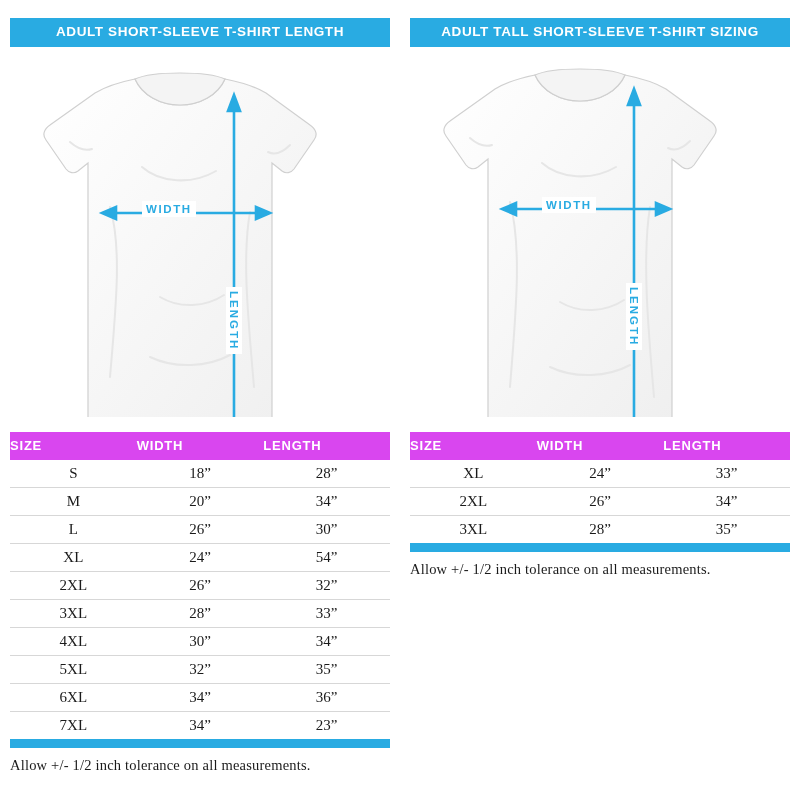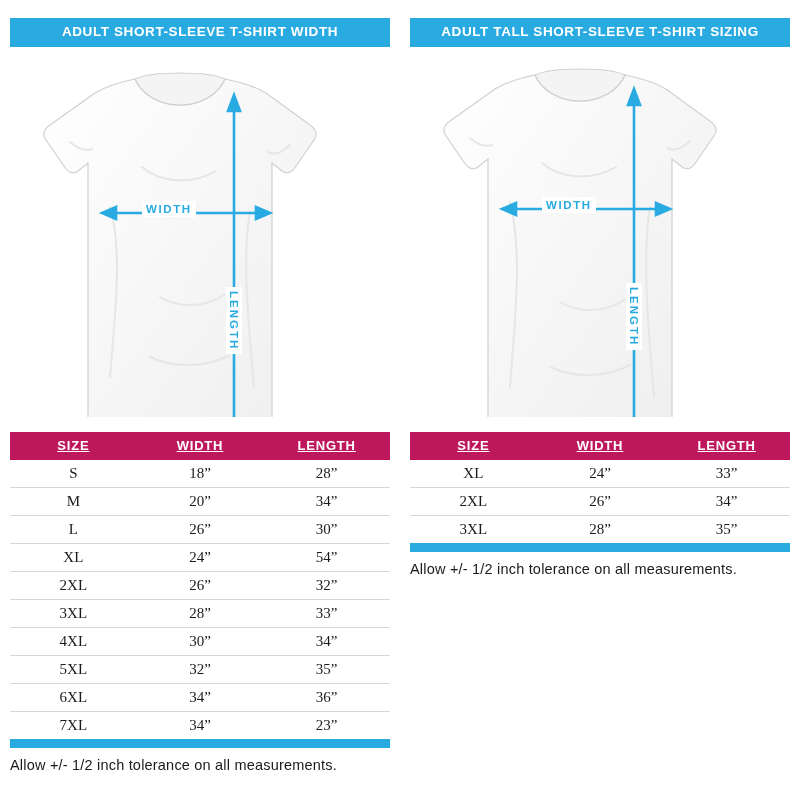--- a/index.html
+++ b/index.html
@@ -66,28 +66,27 @@
     padding: 4px 2px;
   }
 
   
   .table {
     width: 380px;
     border-collapse: collapse;
     table-layout: fixed;
   }
   .table th {
-    background: #be185d;
+    background: #d946ef;
     color: #ffffff;
     font-size: 13px;
     font-weight: bold;
     letter-spacing: 0.8px;
     padding: 6px 0 7px 0;
-    text-align: center;
-    text-decoration: underline;
+    text-align: left;
   }
   .table td {
     font-size: 15px;
     text-align: center;
     padding: 5px 0 5px 0;
     color: #1a1a1a;
     border-bottom: 1px solid #d7d7d7;
     font-family: "Liberation Serif", serif;
   }
   .table tr:last-child td {
@@ -95,34 +94,34 @@
   }
   .table-footer-bar {
     height: 9px;
     background: #29ABE2;
     width: 380px;
   }
   .tolerance {
     font-size: 14.5px;
     color: #1a1a1a;
     padding-top: 9px;
-    font-family: Liberation Sans, sans-serif;
+    font-family: Liberation Serif, serif;
     letter-spacing: 0.2px;
   }
 
   .block-left-table { position: absolute; left: 10px; top: 432px; width: 380px; }
   .block-right-table { position: absolute; left: 410px; top: 432px; width: 380px; }
 </style>
 </head>
 <body>
 
 <div class="page">
 
   <div class="panel panel-left">
-    <div class="panel-title">ADULT SHORT-SLEEVE T-SHIRT WIDTH</div>
+    <div class="panel-title">ADULT SHORT-SLEEVE T-SHIRT LENGTH</div>
 
     <div class="shirt-area">
       <svg class="shirt-svg" width="380" height="370" viewBox="0 0 380 370">
         <defs>
           <linearGradient id="gshirt1" x1="0" y1="0" x2="1" y2="1">
             <stop offset="0%" stop-color="#ffffff"></stop>
             <stop offset="100%" stop-color="#eeeeee"></stop>
           </linearGradient>
         </defs>
 

